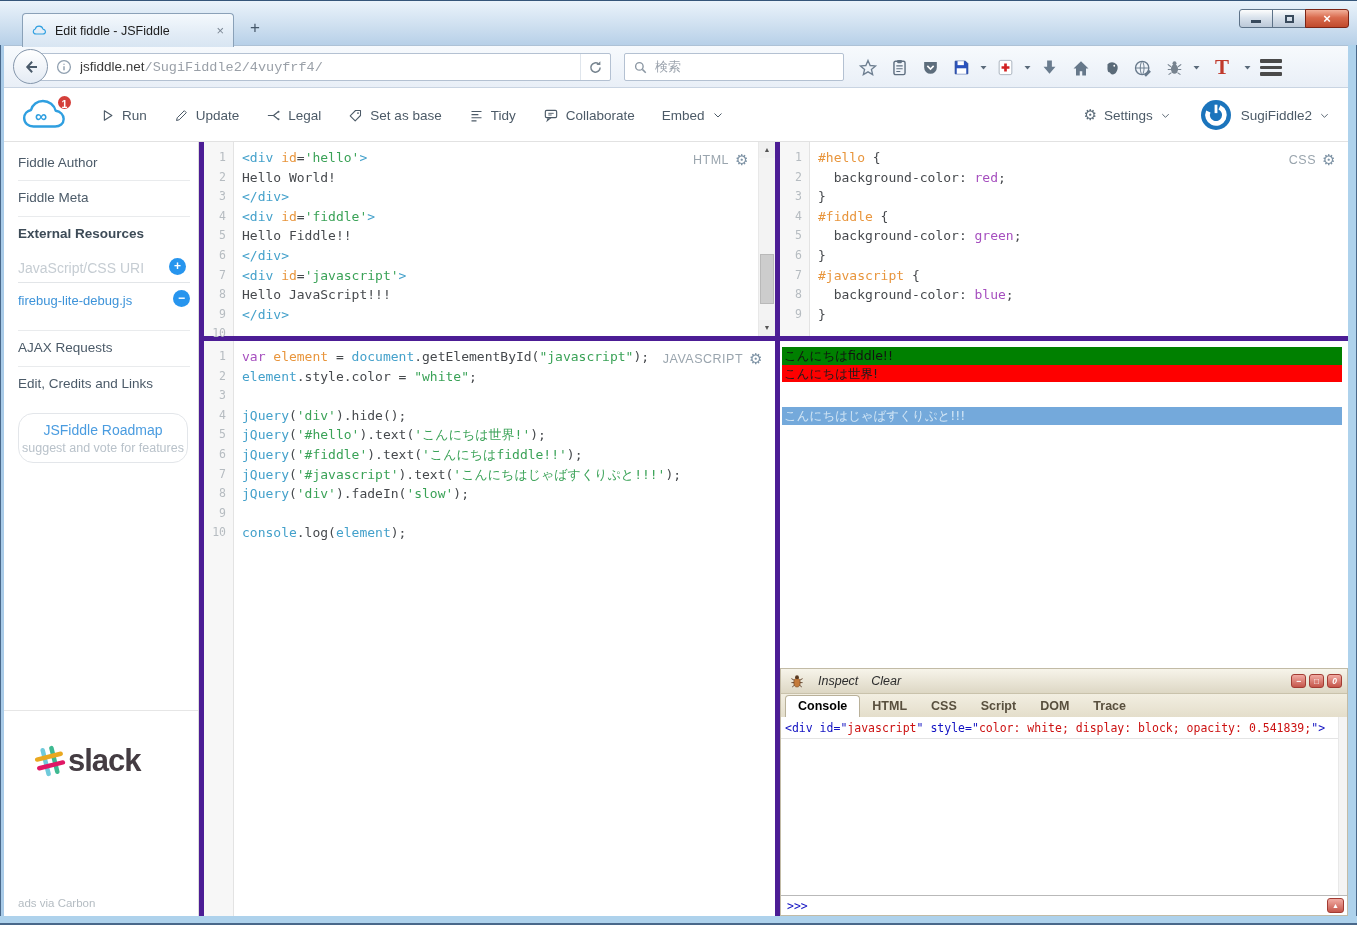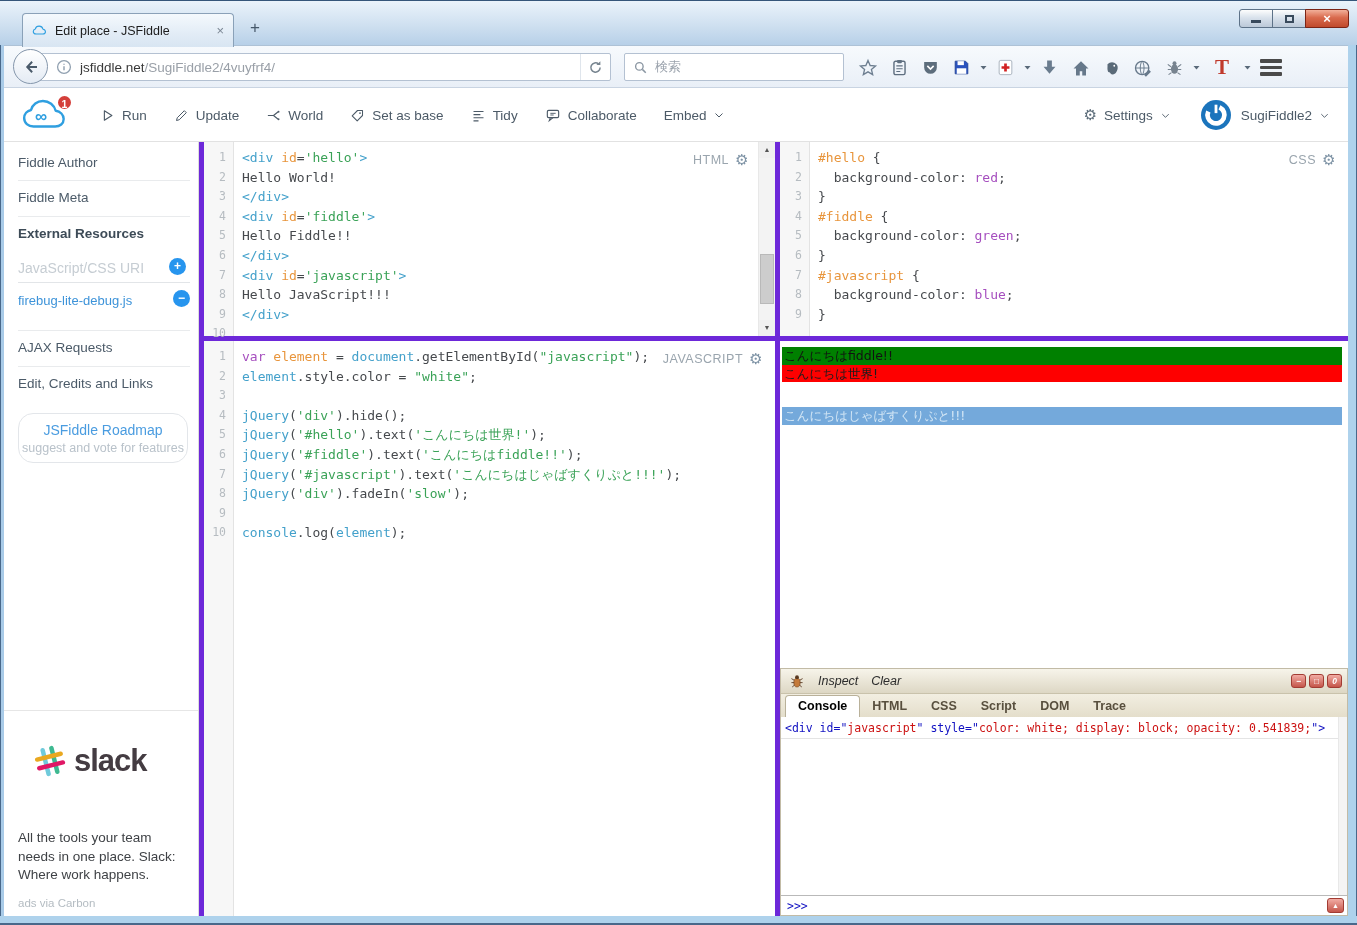--- a/index.html
+++ b/index.html
@@ -26,21 +26,21 @@
   .newtab { position:absolute; left:250px; top:17px; font-size:17px; color:#46586a; z-index:3; }
 
   .navbar { position:absolute; top:45px; left:4px; width:1344px; height:43px;
     background:linear-gradient(#f7fafd,#e9eff7); border-top:1px solid #aec2d6; border-bottom:1px solid #c9d4e2; }
   .back-btn { position:absolute; left:9px; top:3px; width:35px; height:35px; border-radius:50%;
     border:1px solid #8496ab; background:linear-gradient(#ffffff,#e4ebf4); z-index:2;
     display:flex; align-items:center; justify-content:center; }
   .urlbar { position:absolute; left:27px; top:7px; width:580px; height:28px; background:#fff;
     border:1px solid #b4c1d2; border-radius:2px; display:flex; align-items:center; padding-left:24px; }
   .url-text { font-size:13.5px; margin-left:8px; flex:1; white-space:nowrap; overflow:hidden; }
-  .url-host { color:#3a3a3a; } .url-path { color:#9aa0a8; }
+  .url-host { color:#3a3a3a; } .url-path { color:#9aa0a8;font-family:Liberation Mono, monospace; }
   .reload { border-left:1px solid #dfe5ec; height:100%; display:flex; align-items:center; padding:0 7px; }
   .searchbox { position:absolute; left:620px; top:7px; width:220px; height:28px; background:#fff;
     border:1px solid #b4c1d2; border-radius:2px; display:flex; align-items:center; padding:0 8px; }
   .search-ph { font-size:13px; color:#9aa2ac; margin-left:7px; }
   .nav-icons { position:absolute; left:848px; top:0; height:43px; display:flex; align-items:center; }
   .nav-icon { margin:0 6px; display:flex; align-items:center; }
   .nav-icon.caret { margin:0 2px; }
   .nav-icon.texttool { font-family:"Liberation Serif",serif; color:#c0392b; font-size:21px; font-weight:bold; }
   .hamburger span { display:block; width:22px; height:3.5px; background:#4a4a4a; margin:3px 0; border-radius:1px; }
 
@@ -55,39 +55,39 @@
   .fh-actions { position:absolute; left:96px; top:0; height:54px; display:flex; align-items:center; gap:27px; }
   .fh-action { display:flex; align-items:center; gap:7px; font-size:13.5px; color:#4c5a67;
     background:none; border:none; font-family:inherit; cursor:default; }
   .fh-right { position:absolute; right:18px; top:0; height:54px; display:flex; align-items:center; }
   .gear-glyph { color:#5d6d7a; font-size:15px; }
   .fh-settings { display:flex; align-items:center; gap:7px; font-size:13.5px; color:#4c5a67; margin-right:30px; }
   .avatar { width:30px; height:30px; border-radius:50%; margin-right:10px; }
   .fh-user { display:flex; align-items:center; gap:7px; font-size:13.5px; color:#4c5a67; }
 
   
-  .content { position:absolute; top:142px; left:4px; width:1344px; height:774px; background:#6d28d9; }
+  .content { position:absolute; top:142px; left:4px; width:1344px; height:774px; background:#4c1d95; }
   .panel { position:absolute; background:#fff; }
 
   .sidebar { left:0; top:0; width:195px; height:774px; border-right:1px solid #dddddd; }
   .sb-item { position:absolute; left:14px; font-size:13.5px; color:#4b5a68; }
   .sb-div { position:absolute; left:14px; right:8px; height:1px; background:#e9ebed; }
   .sb-title { position:absolute; left:14px; font-size:13.5px; font-weight:bold; color:#3d4b57; }
   .sb-input-ph { position:absolute; left:14px; font-size:14px; color:#c6cdd3; }
   .sb-underline { position:absolute; left:14px; right:8px; height:1px; background:#e2e5e8; }
   .circle-btn { position:absolute; width:17px; height:17px; border-radius:50%; background:#2795ee;
     color:#fff; font-size:12px; font-weight:bold; text-align:center; line-height:16px; }
   .sb-link { position:absolute; left:14px; font-size:13px; color:#3d93d9; }
   .roadmap { position:absolute; left:14px; width:170px; height:50px; border:1px solid #e3e6ea;
     border-radius:15px; text-align:center; }
   .roadmap-title { font-size:14px; color:#4a9ce0; margin-top:8px; }
   .roadmap-sub { font-size:12.5px; color:#b9c2ca; margin-top:3px; }
   .ad { position:absolute; left:0; right:0; top:568px; bottom:0; border-top:1px solid #e6e6e6; }
   .ad-logo { position:absolute; left:28px; top:32px; display:flex; align-items:center; }
-  .ad-brand { font-size:31px; font-weight:bold; color:#443c42; letter-spacing:-1px; margin-left:6px; }
+  .ad-brand { font-size:31px; font-weight:bold; color:#443c42; letter-spacing:-1px; margin-left:0; }
   .ad-text { position:absolute; left:14px; width:162px; top:118px; font-size:13.5px; color:#3f4246; line-height:18.5px; }
   .ad-via { position:absolute; left:14px; top:186px; font-size:11.5px; color:#b4bcc2; }
 
   
   .editor .gutter { position:absolute; left:0; top:0; bottom:0; width:30px; background:#f7f7f7;
     border-right:1px solid #e3e3e3; padding-top:6px; }
   .gutter div { text-align:right; padding-right:7px; font:11.5px "DejaVu Sans Mono",monospace;
     line-height:19.6px; color:#b6bcc1; }
   .editor .code { position:absolute; left:38px; top:6px; right:20px; bottom:0;
     font:13px "DejaVu Sans Mono",monospace; line-height:19.6px; white-space:pre; color:#46494d; overflow:hidden; }
@@ -154,21 +154,21 @@
 
 <div class="stage">
 
   <div class="titlebar">
     <div class="tab">
       <span>
         <svg width="16" height="13" viewBox="0 0 50 36">
             <path d="M13 29c-5.2 0-9-3.4-9-8 0-4 2.8-7 6.6-7.8C11.8 8 16.6 4.5 22 4.5c6 0 11 4 12.3 9.4 4.4.6 7.7 3.8 7.7 8 0 4.4-3.6 7.1-8.2 7.1H13z" fill="none" stroke="#2f9fe0" stroke-width="3.5" stroke-linejoin="round"></path>
           </svg>
       </span>
-      <span class="tab-title">Edit place - JSFiddle</span>
+      <span class="tab-title">Edit fiddle - JSFiddle</span>
       <span class="tab-close">×</span>
     </div>
     <span class="newtab">+</span>
     <div class="win-btns">
       <div class="win-btn min">
           <svg width="10" height="9" viewBox="0 0 10 9">
             <rect x="0" y="6" width="10" height="3" fill="#394a5c"></rect>
           </svg>
         </div>
       <div class="win-btn max">
@@ -329,21 +329,21 @@
           <span>Update</span>
         </button>
         <button class="fh-action">
           <span>
             <svg width="15" height="15" viewBox="0 0 24 24">
               <path d="M3 12h9m0 0l7-5.5M12 12l7 5.5" fill="none" stroke="currentColor" stroke-width="1.8"></path>
               <circle cx="20" cy="6" r="1.6" fill="currentColor"></circle>
               <circle cx="20" cy="18" r="1.6" fill="currentColor"></circle>
             </svg>
           </span>
-          <span>World</span>
+          <span>Legal</span>
         </button>
         <button class="fh-action">
           <span>
             <svg width="15" height="15" viewBox="0 0 24 24">
               <path d="M3.5 12.5L12 4h8v8l-8.5 8.5z" fill="none" stroke="currentColor" stroke-width="1.7" stroke-linejoin="round"></path>
               <circle cx="16" cy="8" r="1.4" fill="currentColor"></circle>
             </svg>
           </span>
           <span>Set as base</span>
         </button>
@@ -425,21 +425,20 @@
           <svg width="36" height="36" viewBox="0 0 40 40">
             <g transform="rotate(-14 20 20)">
               <rect x="12.5" y="4" width="5" height="32" rx="2.5" fill="#70cadb"></rect>
               <rect x="22.5" y="4" width="5" height="32" rx="2.5" fill="#3eb991"></rect>
               <rect x="4" y="12.5" width="32" height="5" rx="2.5" fill="#e9a820"></rect>
               <rect x="4" y="22.5" width="32" height="5" rx="2.5" fill="#e01765"></rect>
             </g>
           </svg>
           <span class="ad-brand">slack</span>
         </div>
-        <div class="ad-text">All the tools your team needs in one place. Slack: Where work happens.</div>
         <div class="ad-via">ads via Carbon</div>
       </div>
     </div>
 
     <div class="panel editor" id="ed-html">
       <div class="ed-label" style="right:26px">
         <span>HTML</span>
         <span class="gear-glyph">⚙</span>
       </div>
       <div class="gutter">

